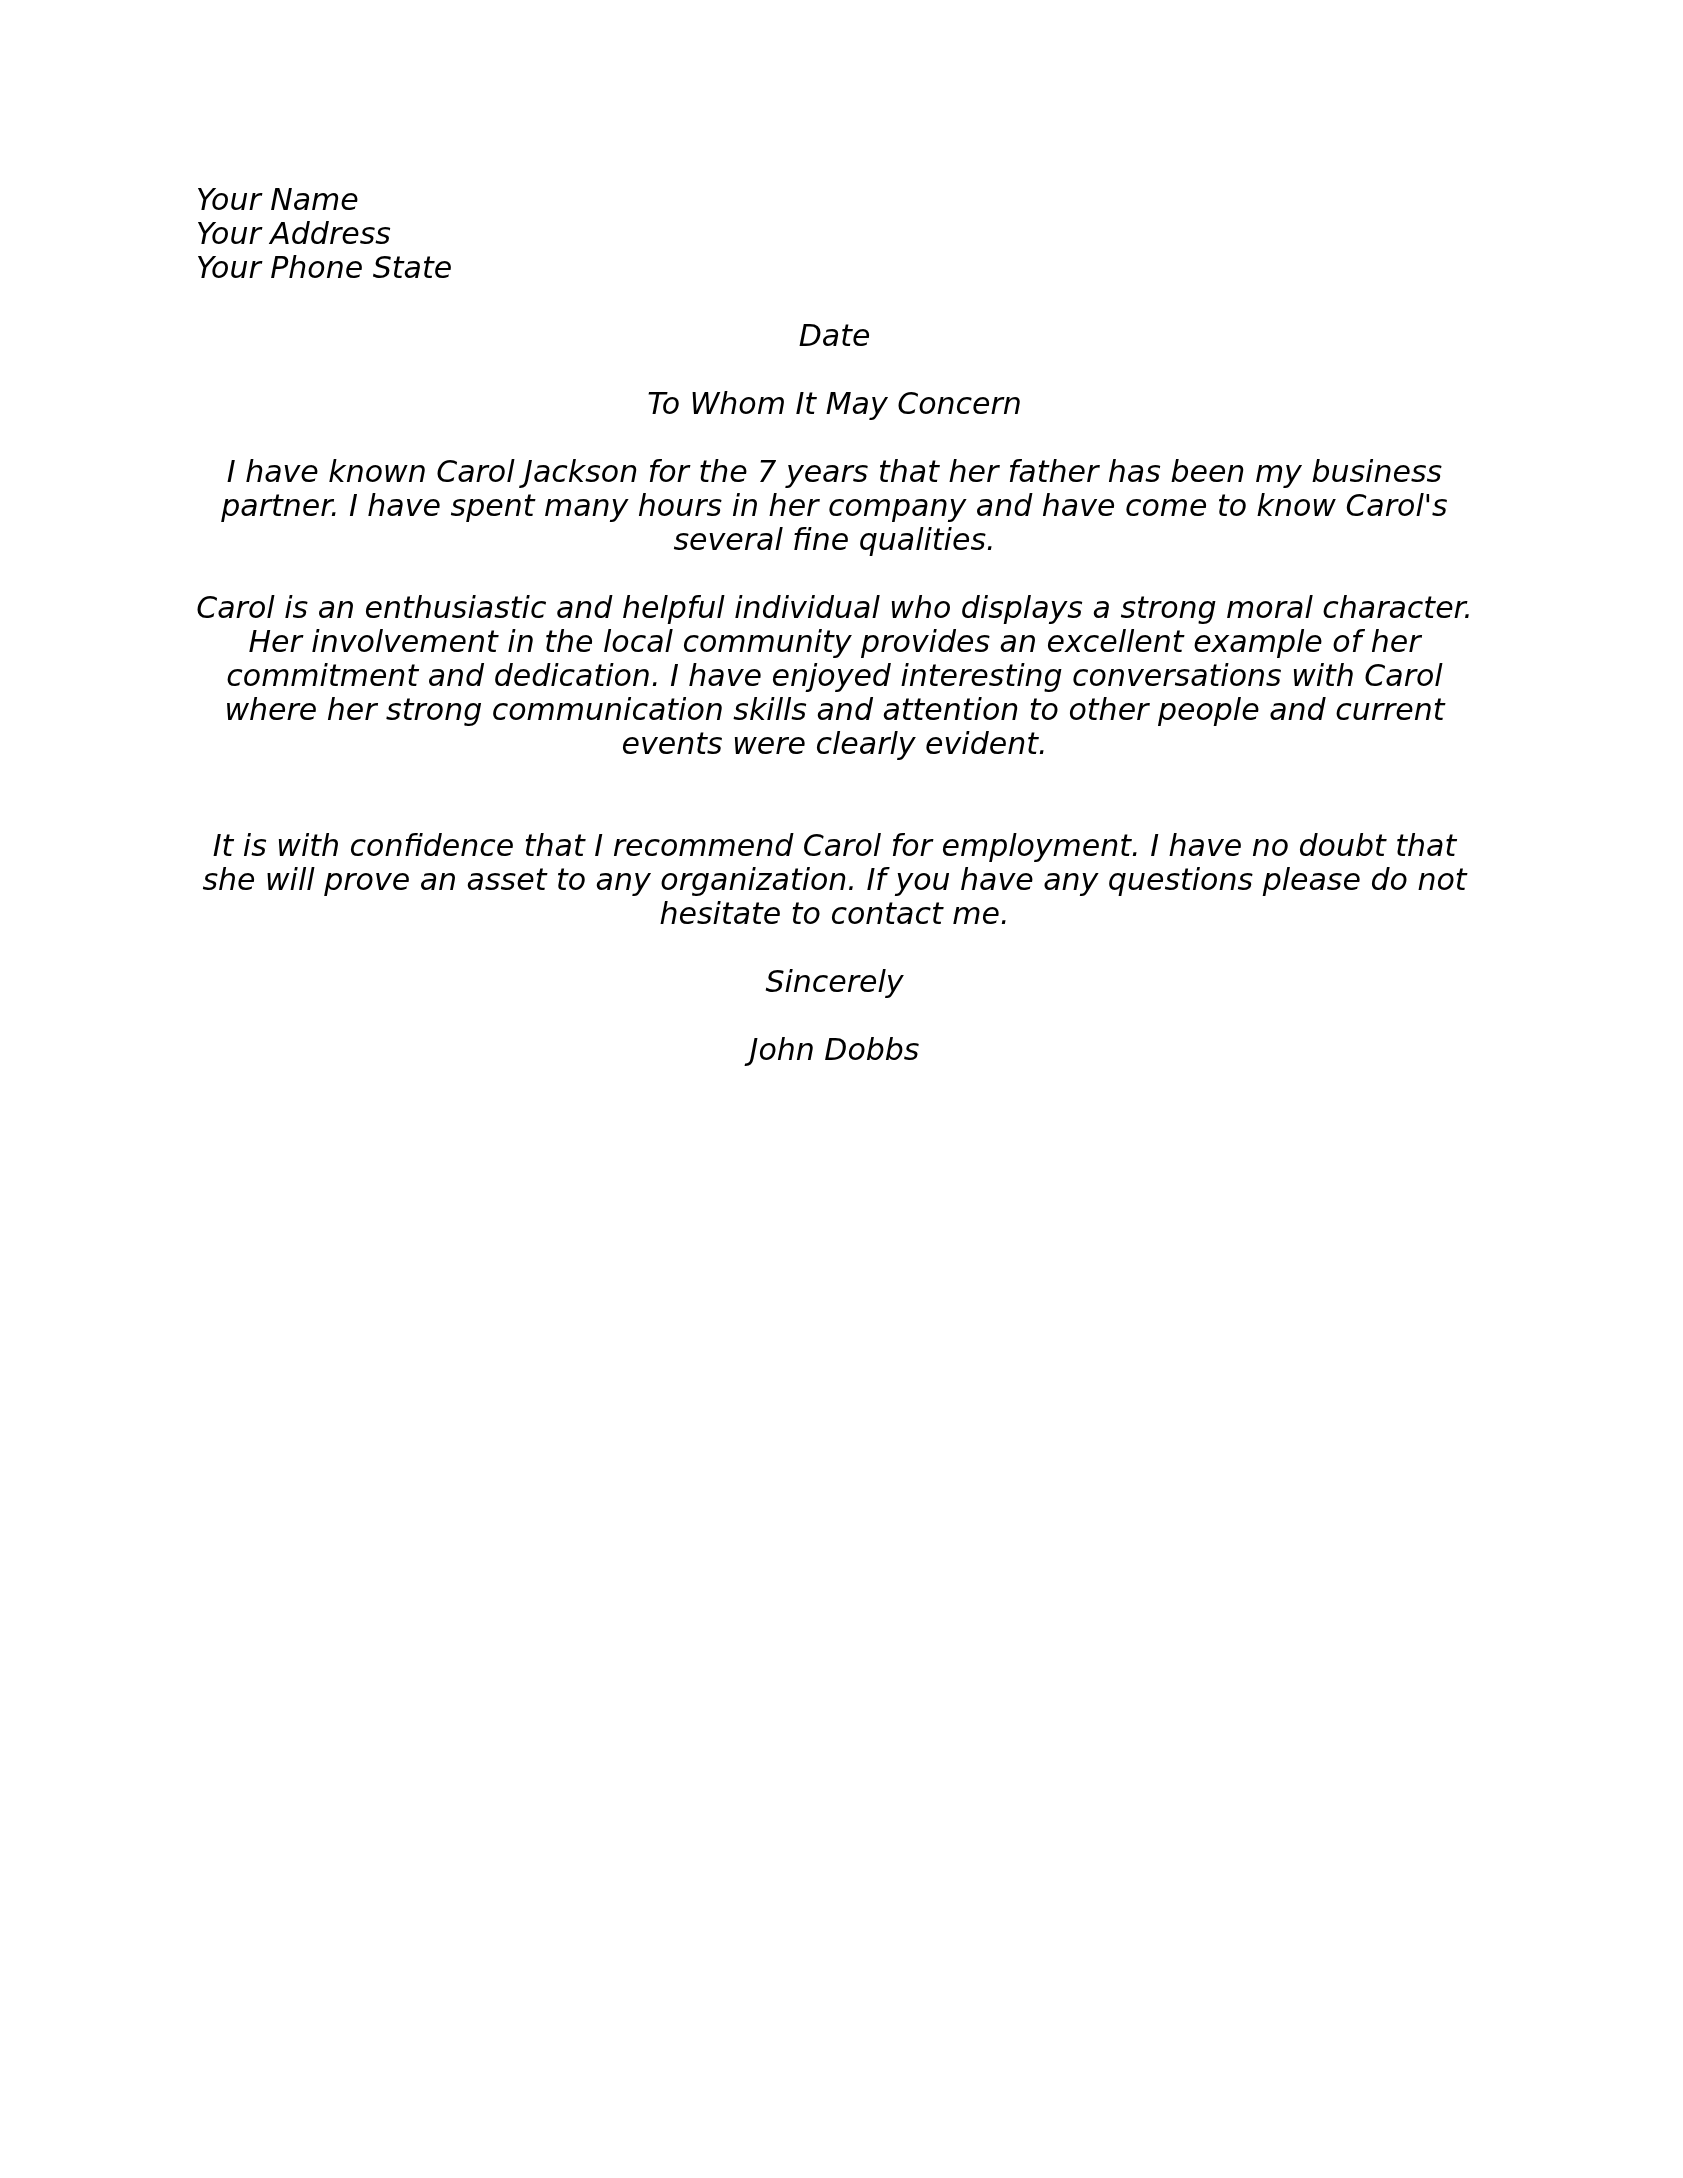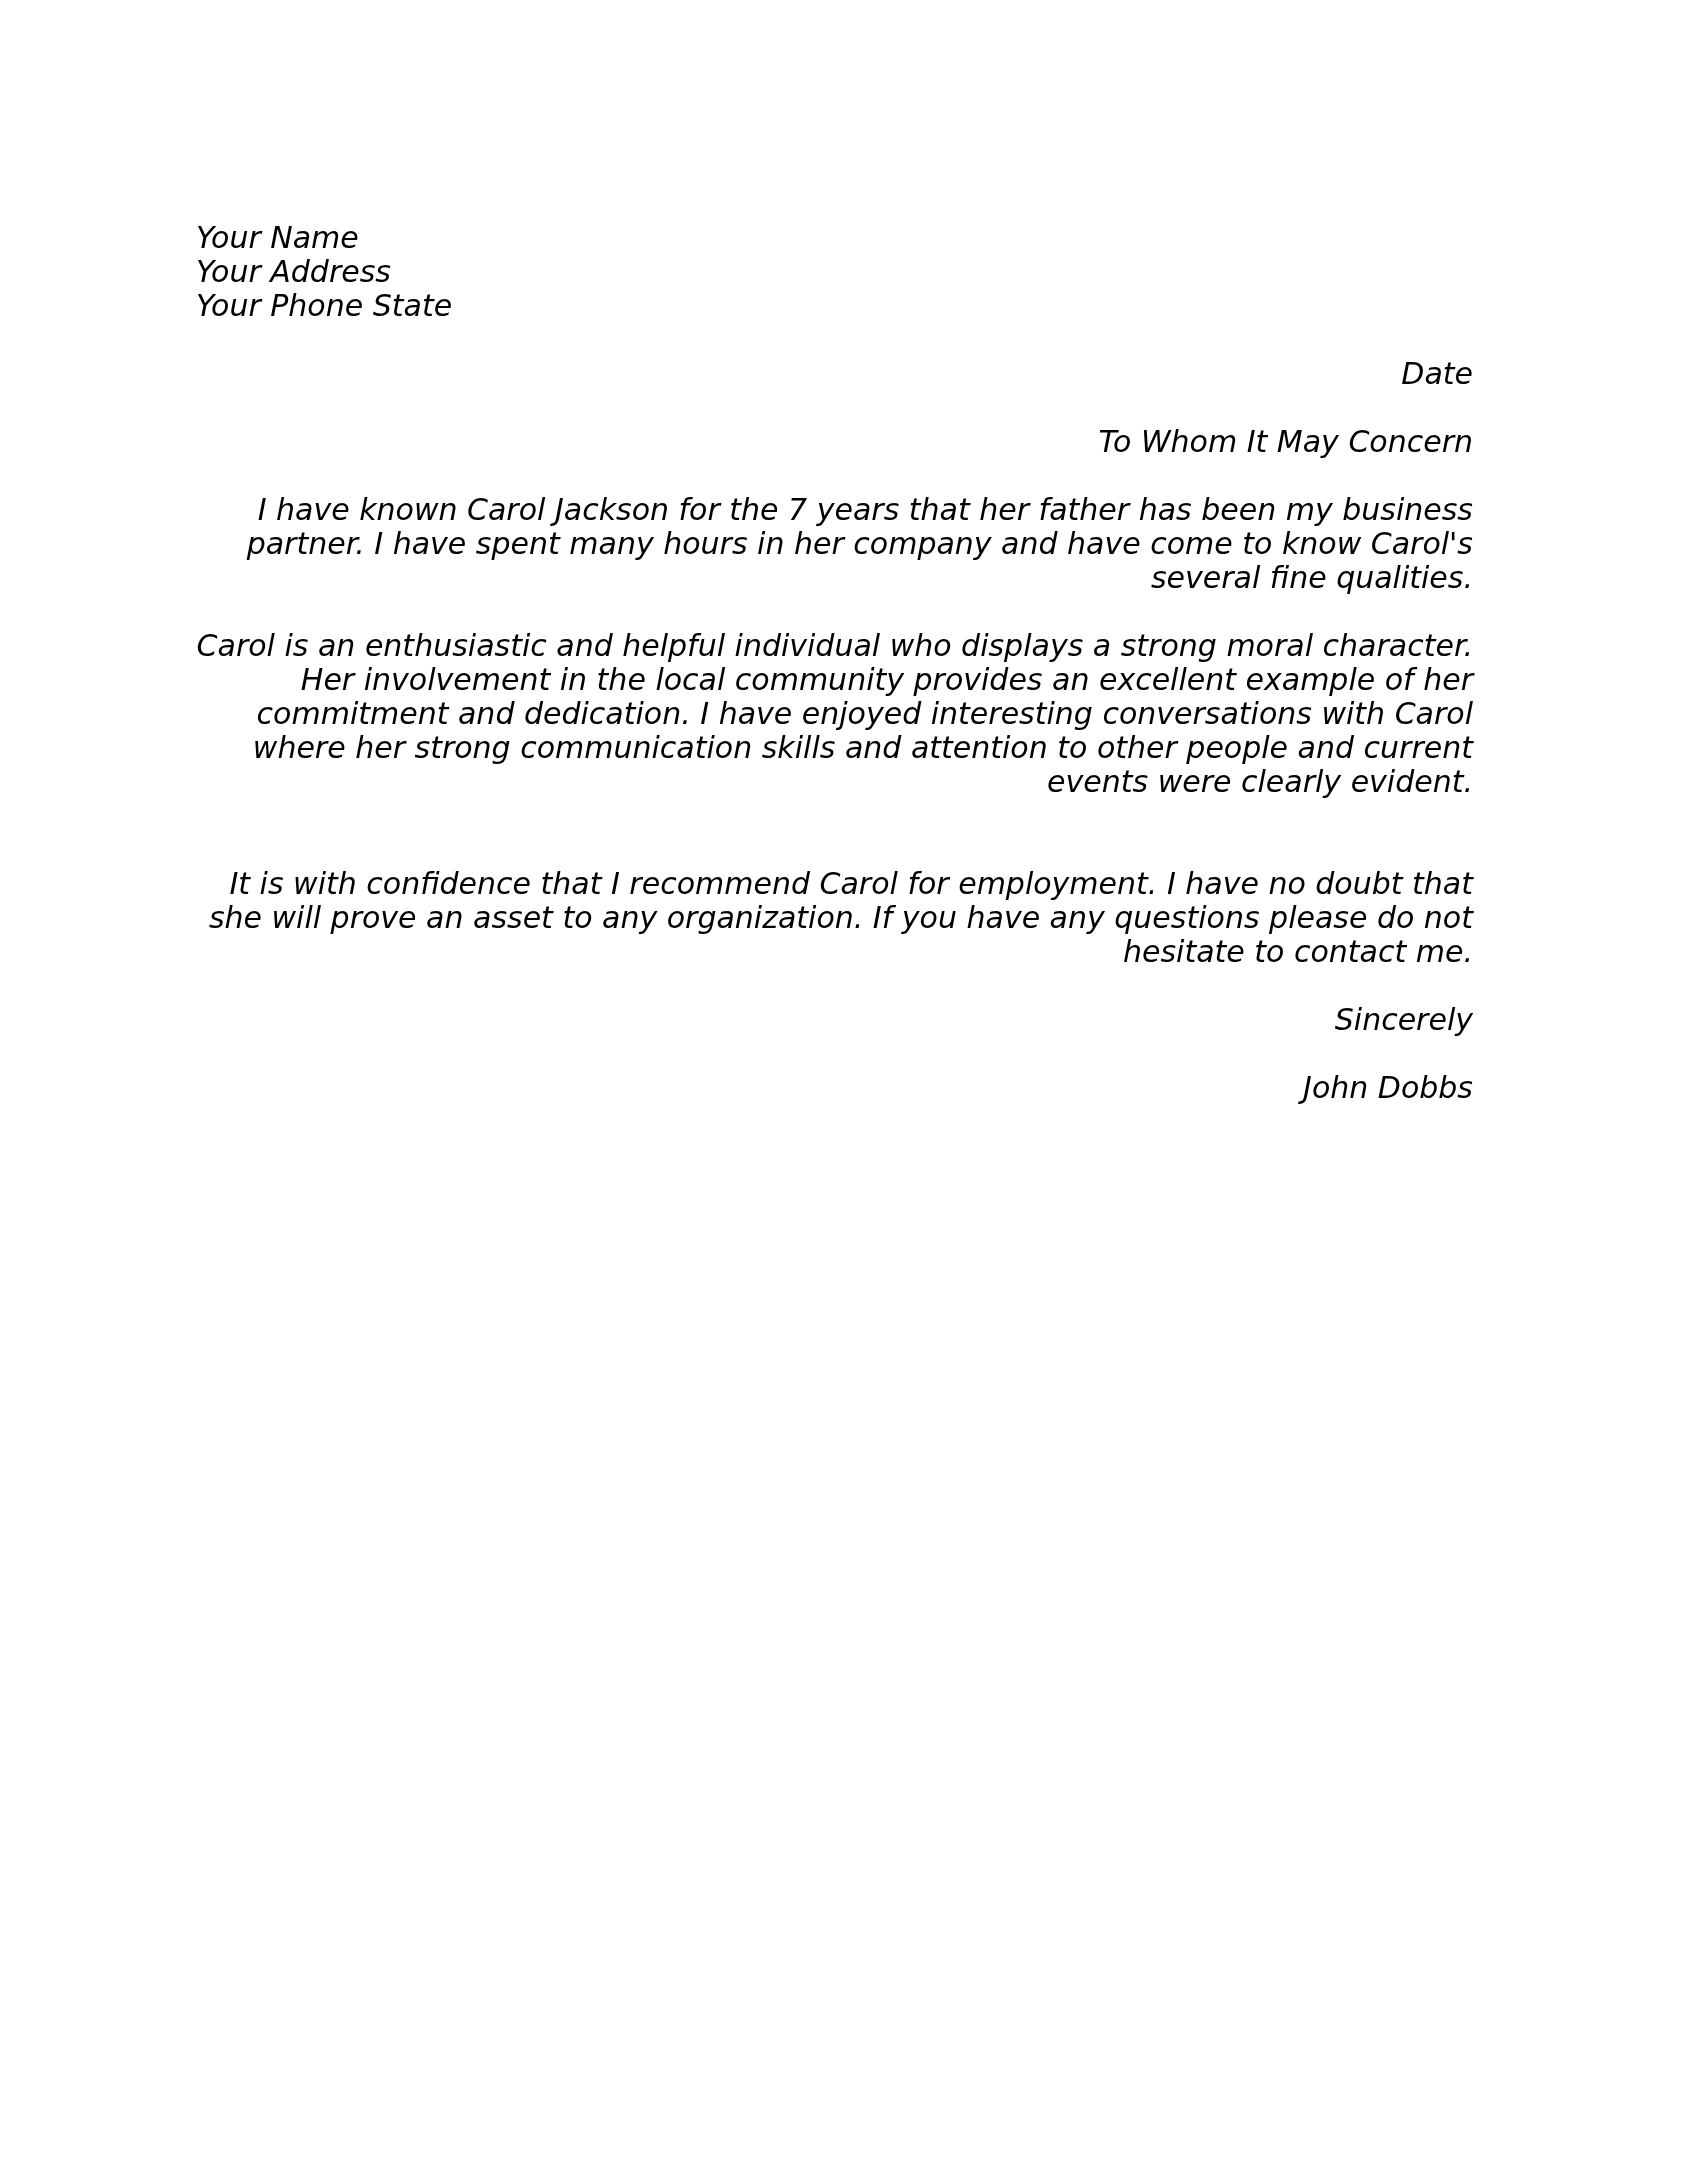--- a/index.html
+++ b/index.html
@@ -21,33 +21,32 @@
     top: 183px;
     width: 1277px;
   }
   .letter-text {
     font-family: "DejaVu Sans", sans-serif;
     font-style: italic;
     font-size: 30px;
     line-height: 34px;
     color: #000000;
     letter-spacing: 0px;
-    margin-top: 38px;
   }
   .sender-block .line {
     display: block;
     white-space: pre;
   }
   .block {
     margin: 0;
   }
   .spacer-sm { height: 34px; }
   .para {
     margin: 0;
-    text-align: right;
+    text-align: center;
   }
   .para + .spacer-sm { }
 </style>
 </head>
 <body>
 
 <div class="page">
 
   <div class="letter letter-text">
 

